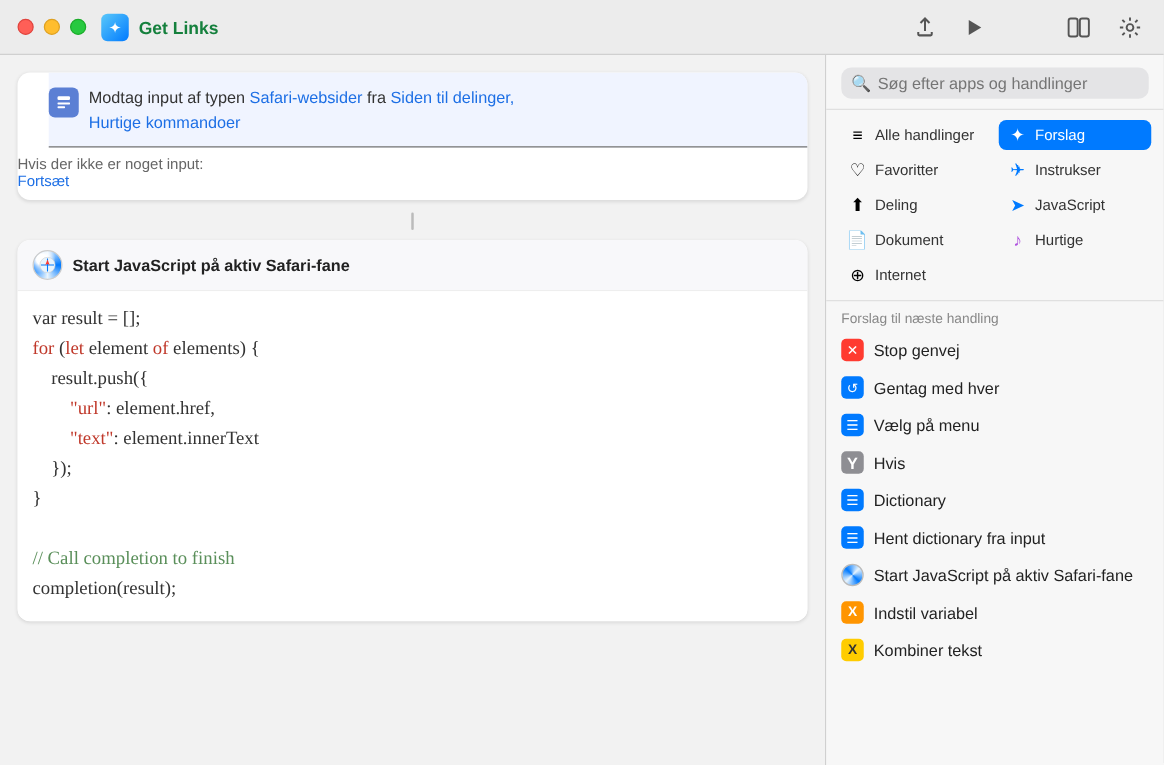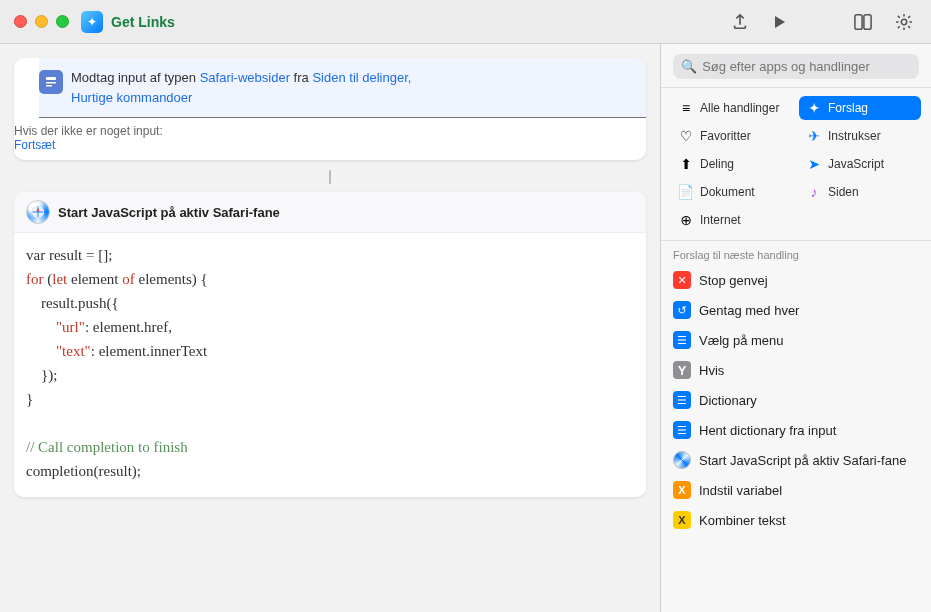--- a/index.html
+++ b/index.html
@@ -445,21 +445,21 @@
       <div class="cat-item">
         <span class="cat-icon" style="color:#007aff;">➤</span>
         <span class="cat-label">JavaScript</span>
       </div>
       <div class="cat-item">
         <span class="cat-icon">📄</span>
         <span class="cat-label">Dokument</span>
       </div>
       <div class="cat-item">
         <span class="cat-icon" style="color:#af52de;">♪</span>
-        <span class="cat-label">Siden</span>
+        <span class="cat-label">Hurtige</span>
       </div>
       <div class="cat-item">
         <span class="cat-icon">⊕</span>
         <span class="cat-label">Internet</span>
       </div>
 
     </div>
 
     <div class="suggestions-section">
       <div class="suggestions-title">Forslag til næste handling</div>

